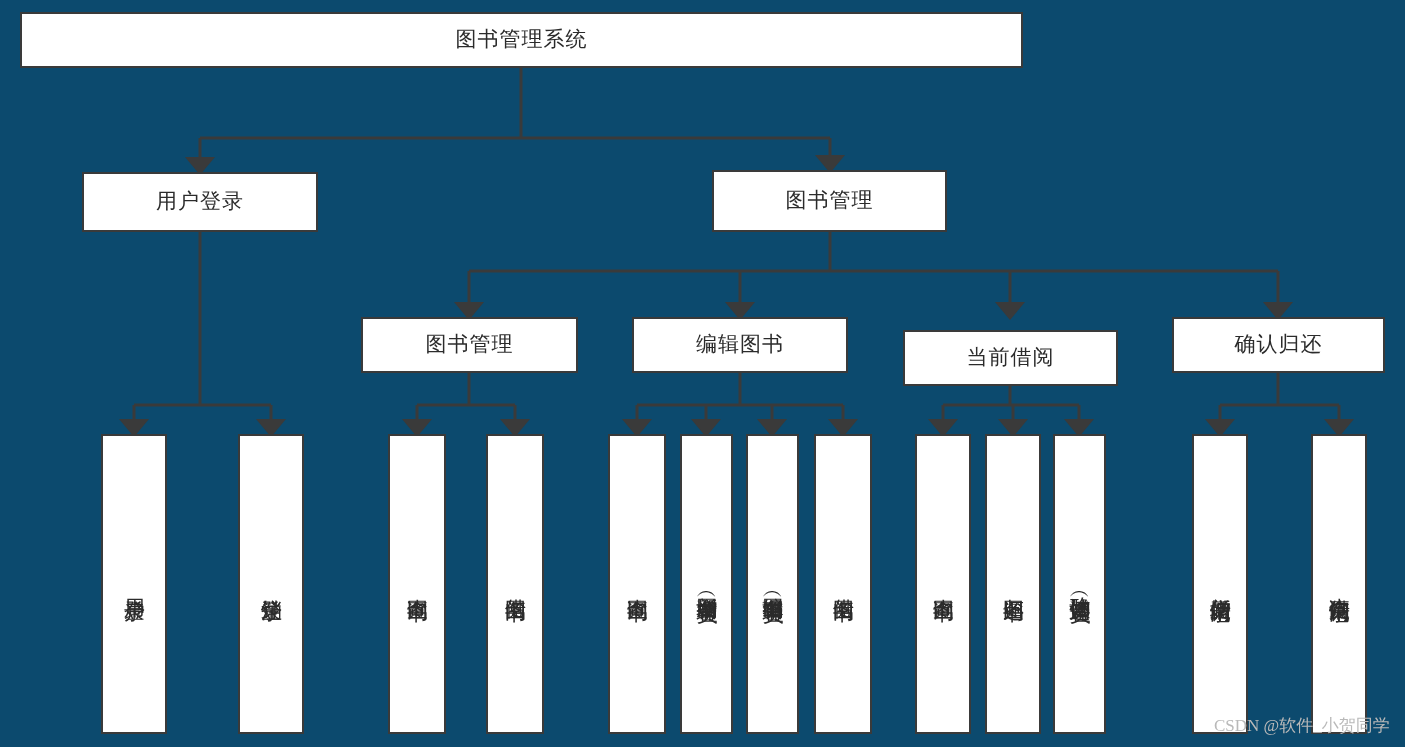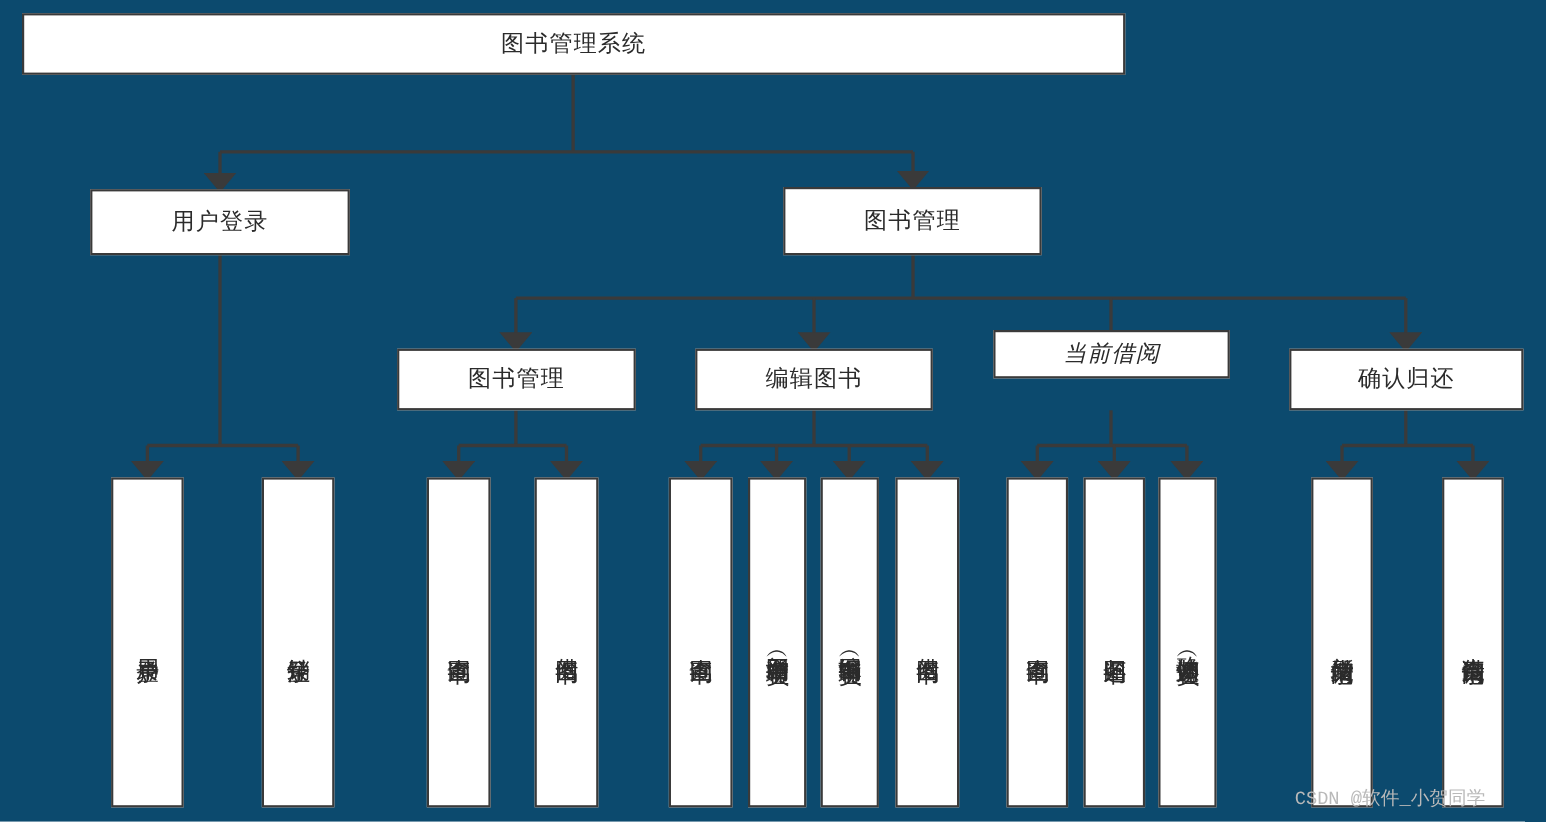--- a/index.html
+++ b/index.html
@@ -47,27 +47,27 @@
     letter-spacing: 1px;
   }
   .node.v .vtext {
     writing-mode: vertical-rl;
     text-orientation: upright;
     white-space: nowrap;
     display: block;
   }
   .watermark {
     position: absolute;
-    left: 1177px;
+    left: 1214px;
     top: 714px;
     font-size: 17px;
     color: #b9b9b9;
     white-space: nowrap;
     z-index: 3;
-    font-family: Liberation Mono, monospace;
+    font-family: Liberation Serif, serif;
   }
 </style>
 </head>
 <body>
 
 <div id="canvas" style="background: #0c4a6e;">
 
   <svg id="wires" viewBox="0 0 1405 747" xmlns="http://www.w3.org/2000/svg">
     <defs>
       <marker id="arw" markerWidth="10" markerHeight="10" refX="3" refY="5" orient="auto" markerUnits="strokeWidth">
@@ -128,21 +128,21 @@
   <div class="node h" style="left: 712px; top: 170px; width: 235px; height: 62px; border-color: rgb(58, 58, 58); color: rgb(43, 43, 43); background: rgb(255, 255, 255);">
     <span>图书管理</span>
   </div>
 
   <div class="node h" style="left: 361px; top: 317px; width: 217px; height: 56px; border-color: rgb(58, 58, 58); color: rgb(43, 43, 43); background: rgb(255, 255, 255);">
     <span>图书管理</span>
   </div>
   <div class="node h" style="left: 632px; top: 317px; width: 216px; height: 56px; border-color: rgb(58, 58, 58); color: rgb(43, 43, 43); background: rgb(255, 255, 255);">
     <span>编辑图书</span>
   </div>
-  <div class="node h" style="left: 903px; top: 300px; width: 215px; height: 44px; border-color: rgb(58, 58, 58); color: rgb(43, 43, 43); background: rgb(255, 255, 255); font-style: italic;">
+  <div class="node h" style="left: 903px; top: 330px; width: 215px; height: 56px; border-color: rgb(58, 58, 58); color: rgb(43, 43, 43); background: rgb(255, 255, 255);">
     <span>当前借阅</span>
   </div>
   <div class="node h" style="left: 1172px; top: 317px; width: 213px; height: 56px; border-color: rgb(58, 58, 58); color: rgb(43, 43, 43); background: rgb(255, 255, 255);">
     <span>确认归还</span>
   </div>
 
   <div class="node v" style="left: 101px; top: 434px; width: 66px; height: 300px; border-color: rgb(58, 58, 58); color: rgb(43, 43, 43); background: rgb(255, 255, 255);">
     <span class="vtext">用户登录</span>
   </div>
   <div class="node v" style="left: 238px; top: 434px; width: 66px; height: 300px; border-color: rgb(58, 58, 58); color: rgb(43, 43, 43); background: rgb(255, 255, 255);">

